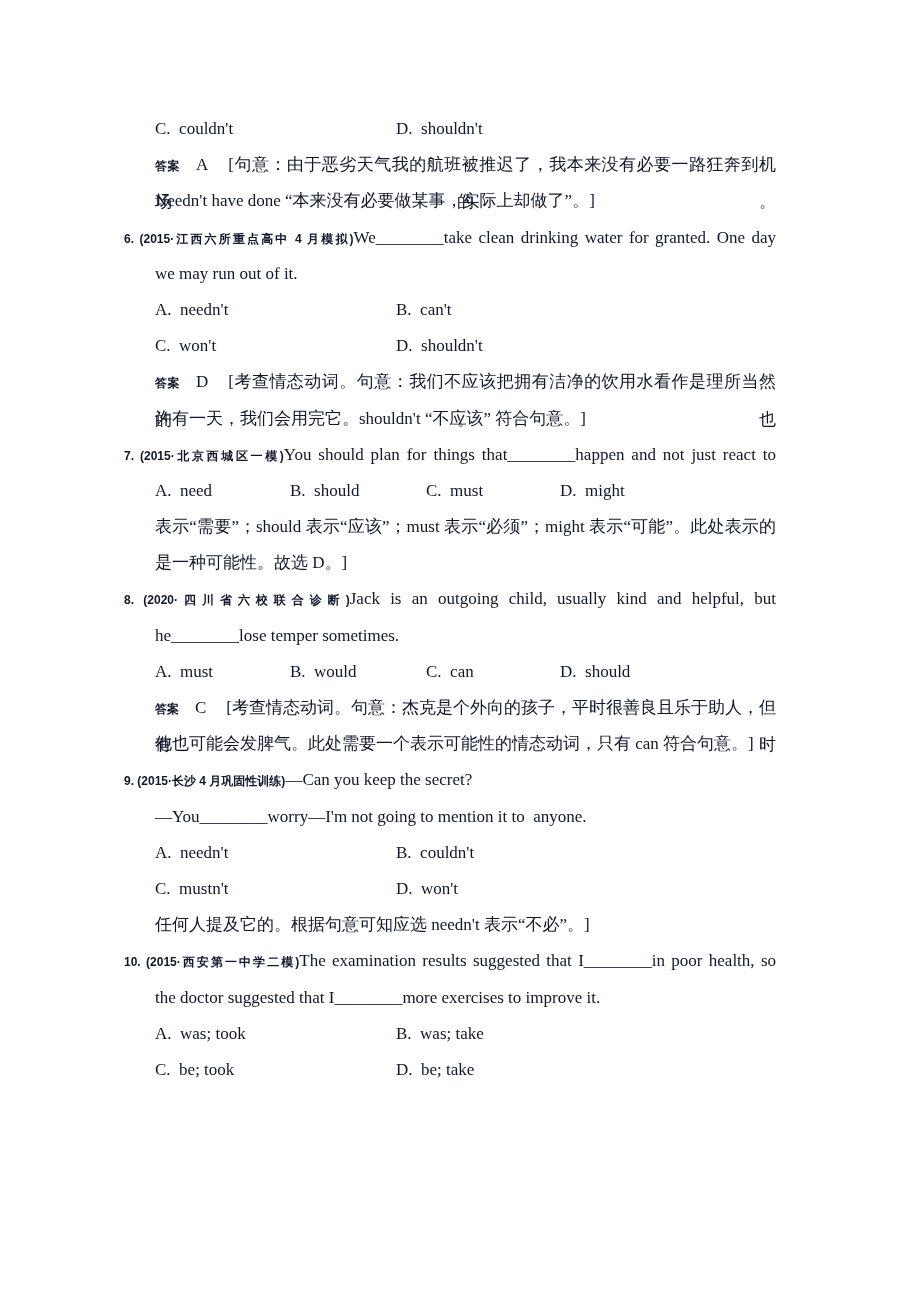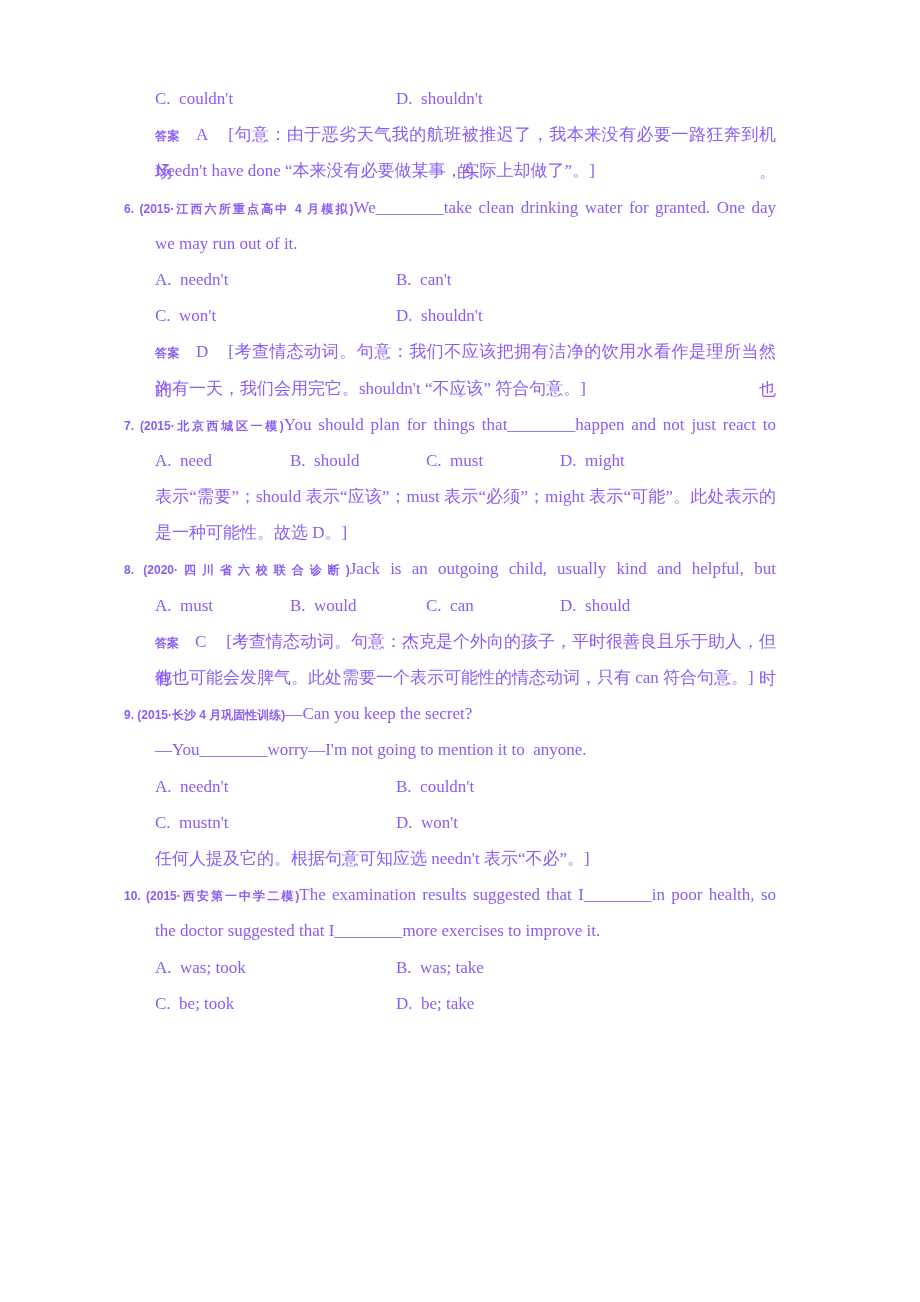--- a/index.html
+++ b/index.html
@@ -6,22 +6,22 @@
     margin: 0;
     padding: 0;
     background: #ffffff;
   }
   .page {
     position: relative;
     width: 906px;
     height: 1302px;
     background: #ffffff;
     box-sizing: border-box;
-    padding: 81px 130px 0 124px;
-    color: #8b5cf6;
+    padding: 111px 130px 0 124px;
+    color: #0f172a;
     font-family: "Liberation Serif", serif;
     font-size: 17px;
     overflow: hidden;
   }
   .line {
     height: 36.2px;
     line-height: 36.2px;
     white-space: pre-wrap;
     overflow: visible;
   }
@@ -58,20 +58,21 @@
   <div class="line ind"><span class="c2">C.  won't</span><span>D.  shouldn't</span></div>
   <div class="line ind jf"><span class="lbl">答案</span><span class="ltr">D</span><span>[考查情态动词。句意：我们不应该把拥有洁净的饮用水看作是理所当然的。也</span></div>
   <div class="line ind">许有一天，我们会用完它。shouldn't “不应该” 符合句意。]</div>
 
   <div class="line jf"><span class="qh">7. (2015·北京西城区一模)</span><span>You should plan for things that________happen and not just react to</span></div>
   <div class="line ind"><span class="c4a">A.  need</span><span class="c4b">B.  should</span><span class="c4c">C.  must</span><span>D.  might</span></div>
   <div class="line ind jf">表示“需要”；should 表示“应该”；must 表示“必须”；might 表示“可能”。此处表示的</div>
   <div class="line ind">是一种可能性。故选 D。]</div>
 
   <div class="line jf"><span class="qh">8. (2020·四川省六校联合诊断)</span><span>Jack is an outgoing child, usually kind and helpful, but</span></div>
+  <div class="line ind">he________lose temper sometimes.</div>
   <div class="line ind"><span class="c4a">A.  must</span><span class="c4b">B.  would</span><span class="c4c">C.  can</span><span>D.  should</span></div>
   <div class="line ind jf"><span class="lbl">答案</span><span class="ltr">C</span><span>[考查情态动词。句意：杰克是个外向的孩子，平时很善良且乐于助人，但有时</span></div>
   <div class="line ind">他也可能会发脾气。此处需要一个表示可能性的情态动词，只有 can 符合句意。]</div>
 
   <div class="line"><span class="qh">9. (2015·长沙 4 月巩固性训练)</span><span>—Can you keep the secret?</span></div>
   <div class="line ind">—You________worry—I'm not going to mention it to  anyone.</div>
   <div class="line ind"><span class="c2">A.  needn't</span><span>B.  couldn't</span></div>
   <div class="line ind"><span class="c2">C.  mustn't</span><span>D.  won't</span></div>
   <div class="line ind">任何人提及它的。根据句意可知应选 needn't 表示“不必”。]</div>
 

